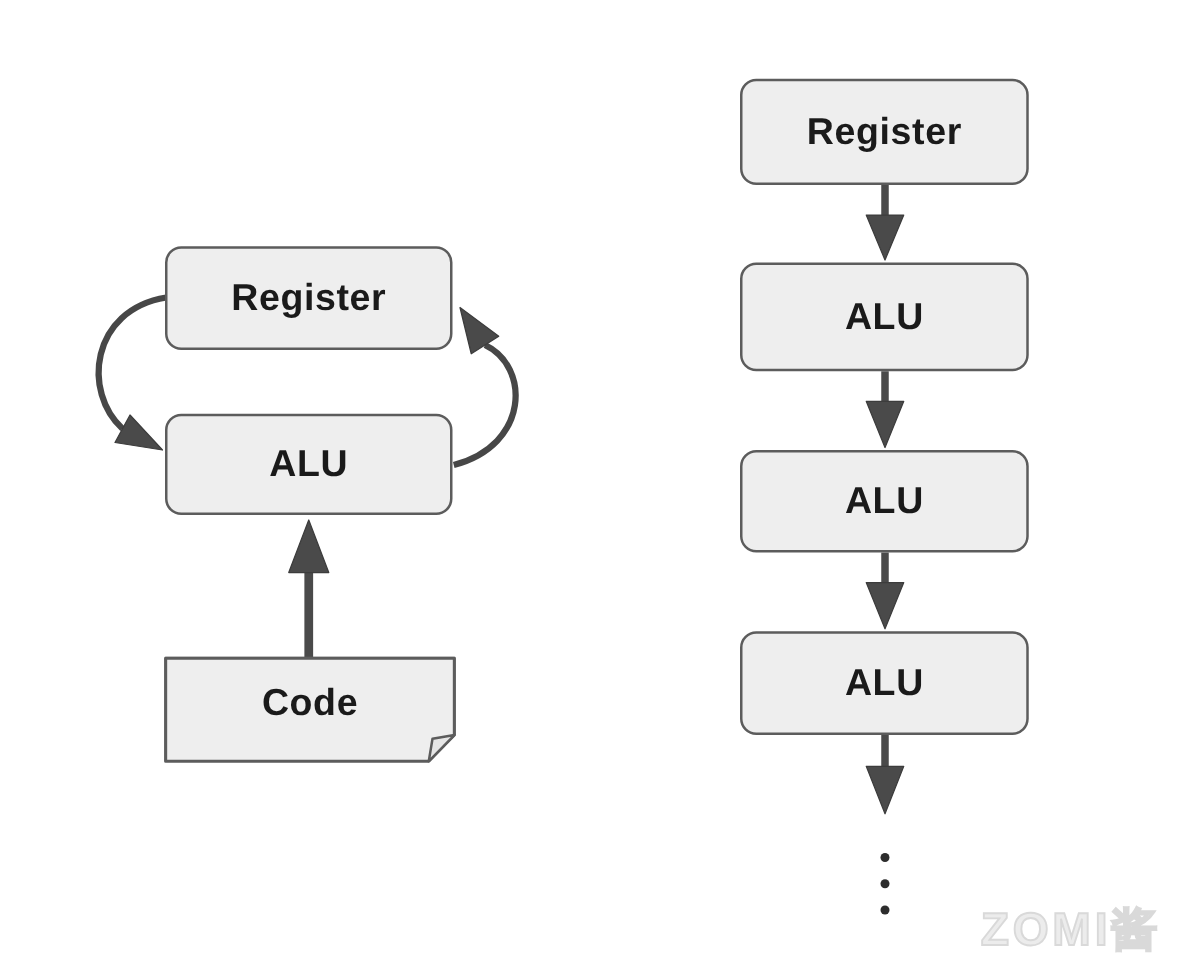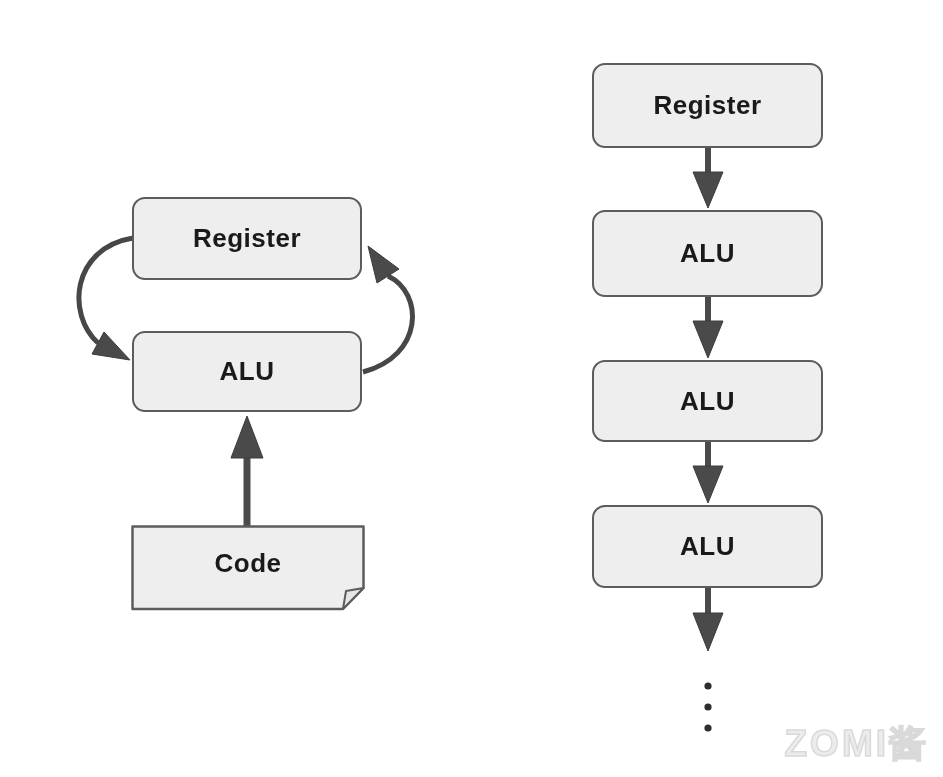--- a/index.html
+++ b/index.html
@@ -28,21 +28,21 @@
     align-items: center;
     justify-content: center;
     box-sizing: border-box;
   }
   .rounded {
     background: #eeeeee;
     border: 2.5px solid #5c5c5c;
     border-radius: 13px;
   }
   .node .label {
-    font-size: 26px;
+    font-size: 30px;
     font-weight: 600;
     color: #1a1a1a;
     letter-spacing: 0.5px;
     user-select: none;
     text-align: center;
   }
   .doc {
     background: transparent;
     border: none;
   }

